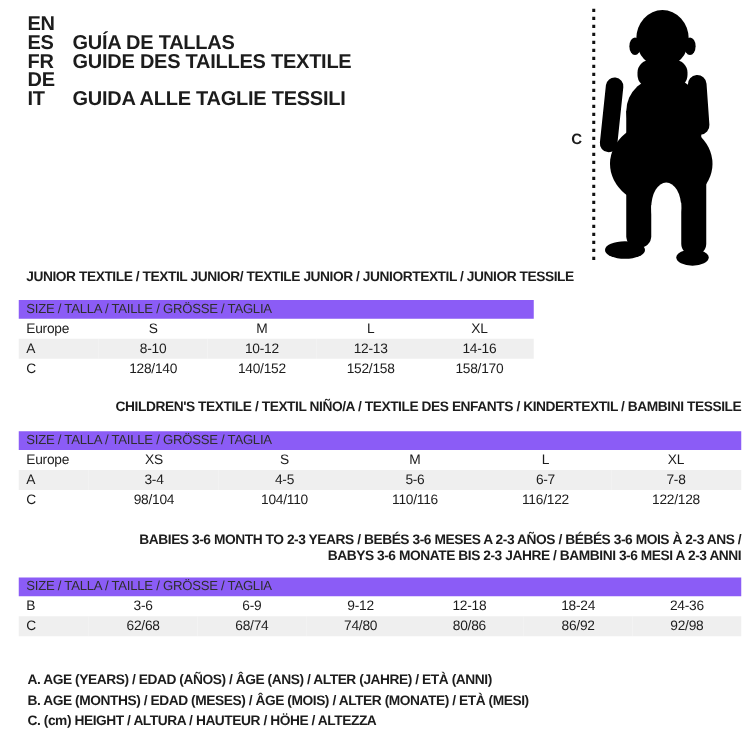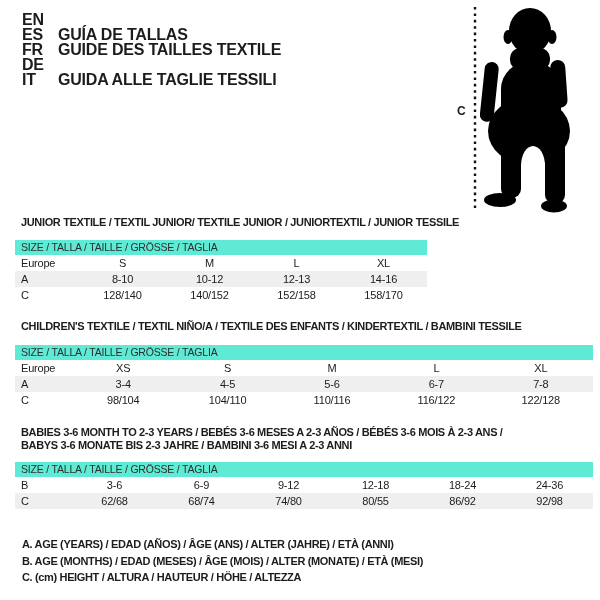--- a/index.html
+++ b/index.html
@@ -14,25 +14,25 @@
   .lang-code{width:36px;flex:0 0 36px;}
   
   .figure{position:absolute;left:455px;top:4px;width:145px;height:212px;}
   .figure svg{position:absolute;left:0;top:0;}
   .figure .c-label{position:absolute;left:2px;top:100px;font-weight:bold;font-size:12px;}
   
   .section{position:absolute;left:15px;}
   .t1{top:216px;width:412px;}
   .t2{top:320px;width:578px;}
   .t3{top:426px;width:578px;}
-  .tbl-title{font-weight:bold;font-size:11px;line-height:13px;letter-spacing:-0.35px;margin-left:6px;white-space:nowrap;}
+  .tbl-title{font-weight:bold;font-size:11px;line-height:13px;letter-spacing:-0.35px;margin-left:6px;white-space:nowrap;text-align:right;}
   .title-gap1{height:11px;}
   .title-gap2{height:12px;}
   .title-gap3{height:10px;}
-  .size-bar{height:15px;background:#5eead4;color:#2e2e2e;font-size:10.5px;line-height:15px;padding-left:6px;letter-spacing:-0.2px;}
+  .size-bar{height:15px;background:#8b5cf6;color:#2e2e2e;font-size:10.5px;line-height:15px;padding-left:6px;letter-spacing:-0.2px;}
   table{width:100%;border-collapse:collapse;table-layout:fixed;}
   td{font-size:11px;height:16px;text-align:center;padding:0;color:#1c1c1c;letter-spacing:-0.2px;}
   td:first-child{text-align:left;padding-left:6px;margin-top:20px;}
   .t1 td:first-child{width:58px;}
   .t2 td:first-child,.t3 td:first-child{width:50px;}
   tr.shaded{background:#efefef;}
   
   .notes{position:absolute;left:22px;top:536px;font-weight:bold;font-size:11px;line-height:16.5px;letter-spacing:-0.35px;white-space:nowrap;}
 </style>
 </head>
@@ -170,21 +170,21 @@
           <td>9-12</td>
           <td>12-18</td>
           <td>18-24</td>
           <td>24-36</td>
         </tr>
         <tr class="shaded">
           <td>C</td>
           <td>62/68</td>
           <td>68/74</td>
           <td>74/80</td>
-          <td>80/55</td>
+          <td>80/86</td>
           <td>86/92</td>
           <td>92/98</td>
         </tr>
       </tbody>
     </table>
 </div>
 
 <div class="notes">
   <div>A. AGE (YEARS) / EDAD (AÑOS) / ÂGE (ANS) / ALTER (JAHRE) / ETÀ (ANNI)</div>
   <div>B. AGE (MONTHS) / EDAD (MESES) / ÂGE (MOIS) / ALTER (MONATE) / ETÀ (MESI)</div>

